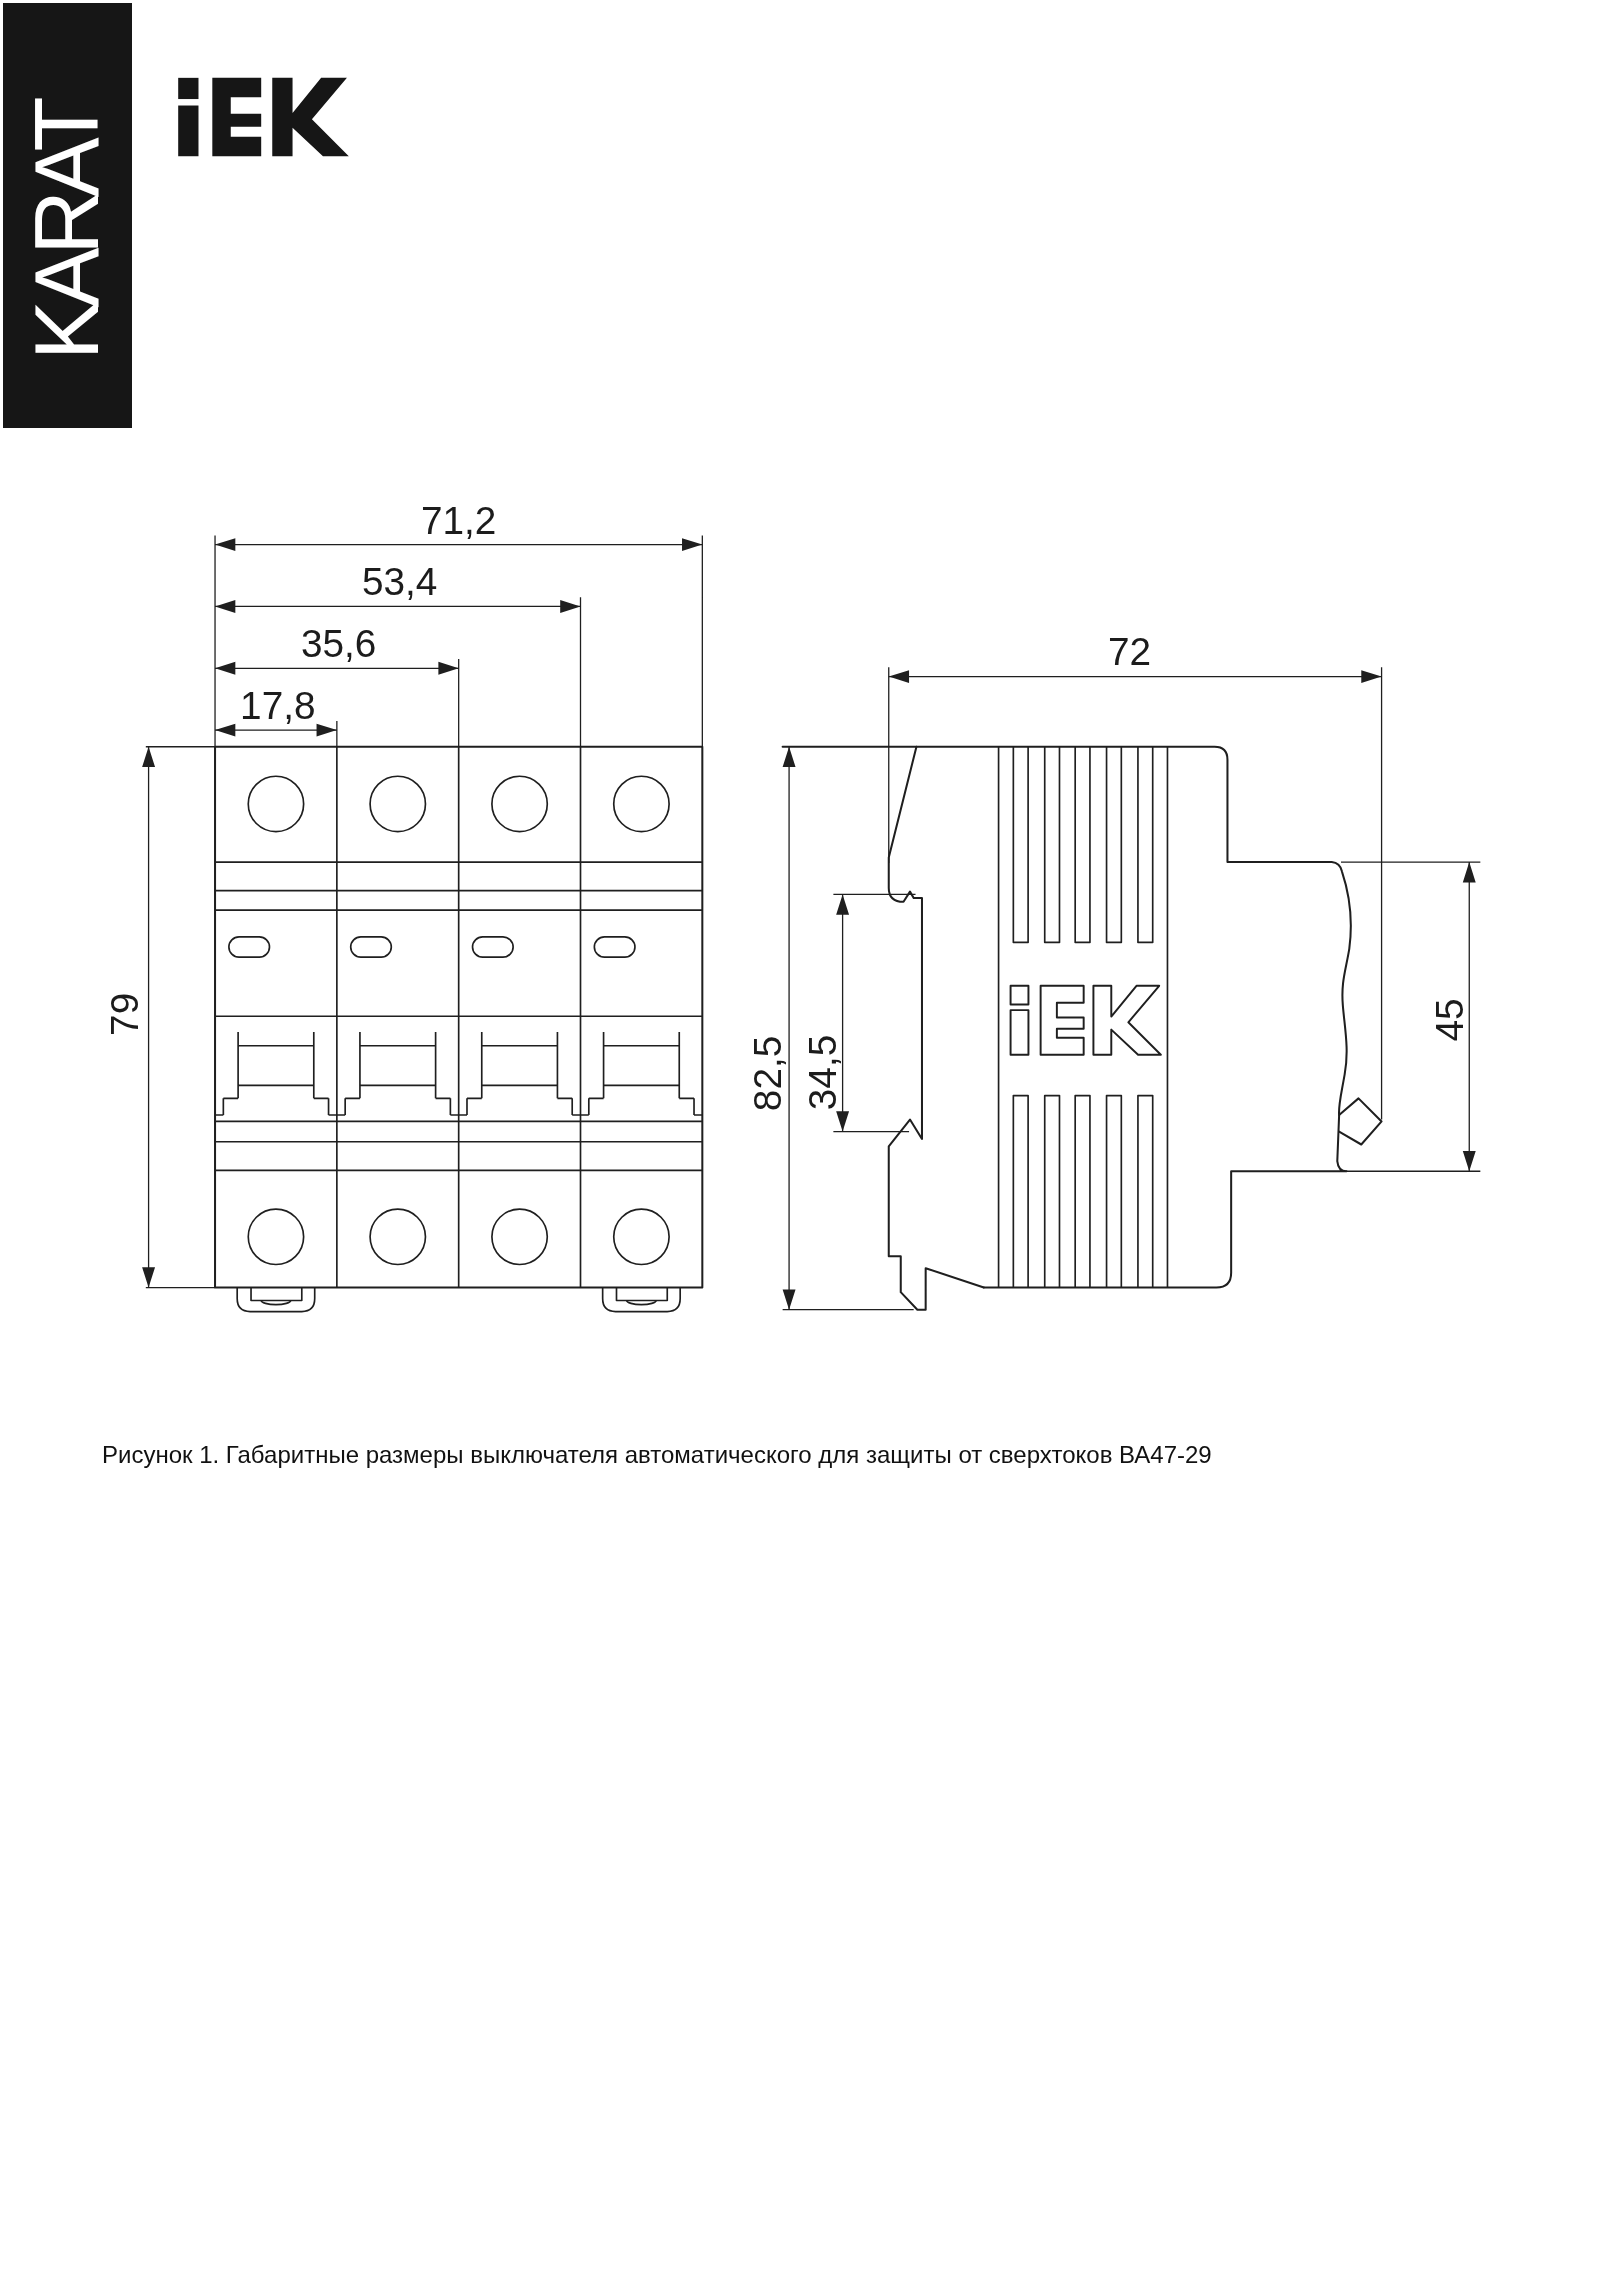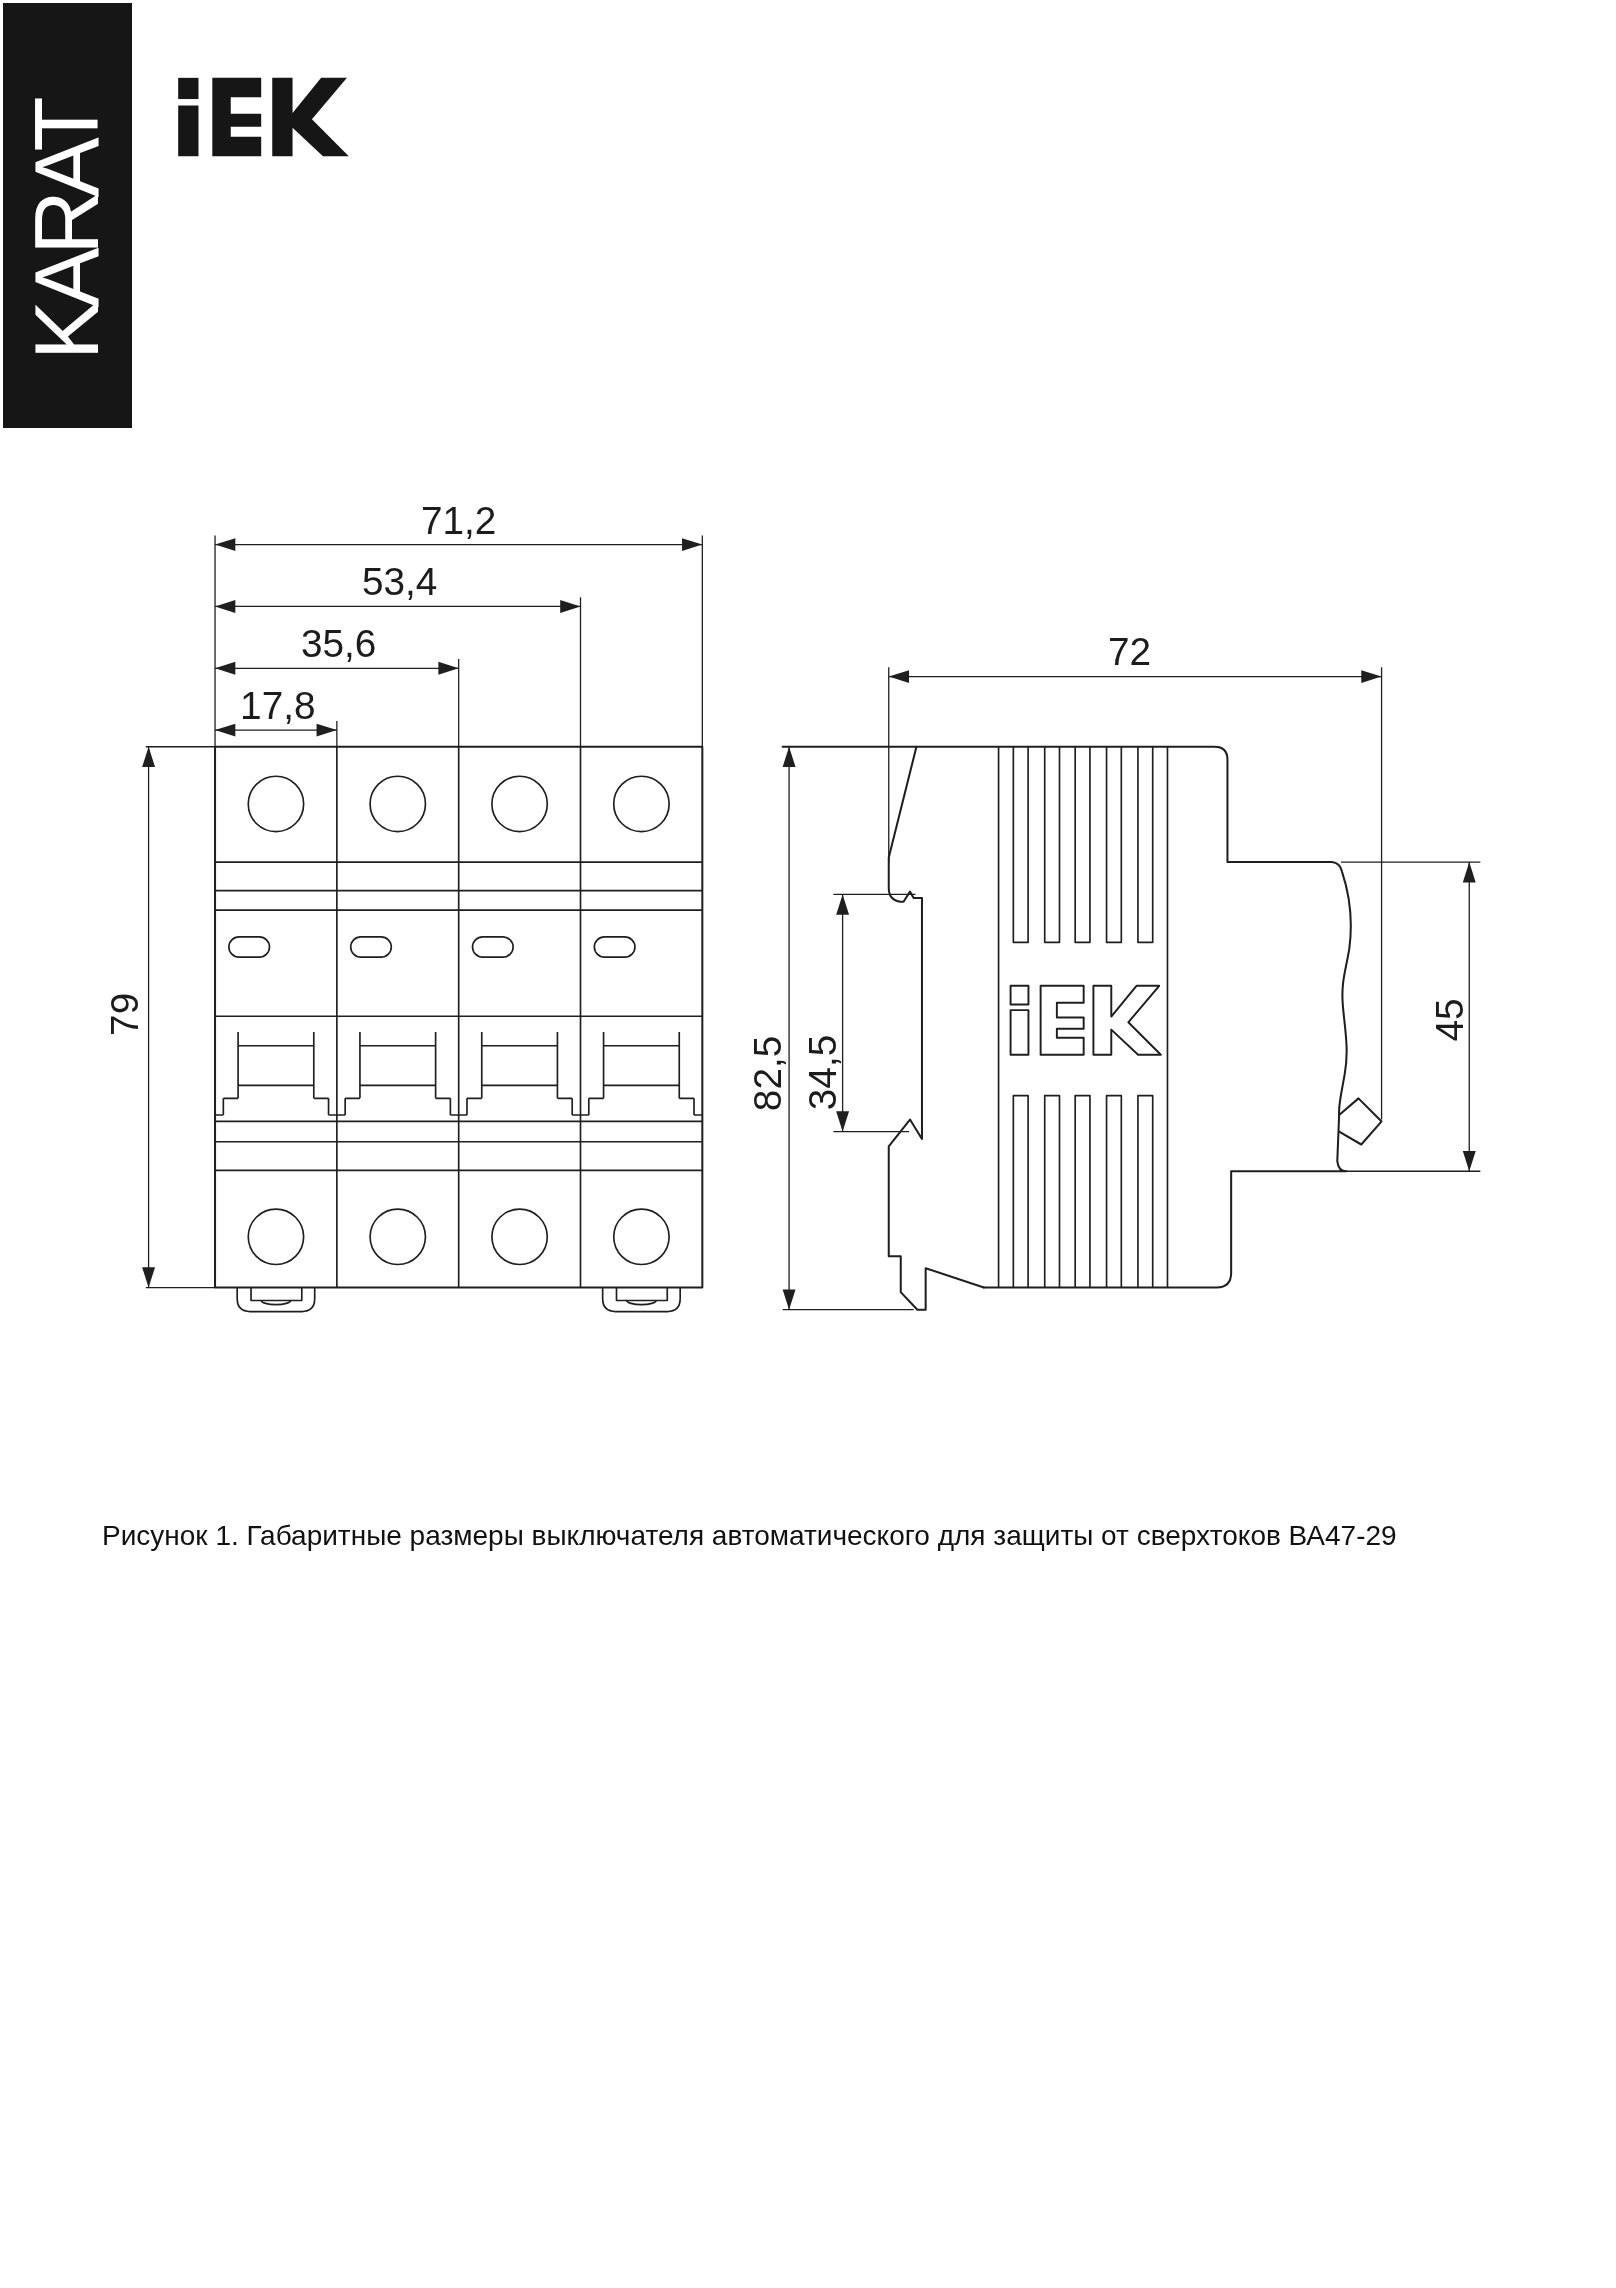--- a/index.html
+++ b/index.html
@@ -4,21 +4,21 @@
 <style>
   html,body{margin:0;padding:0;background:#ffffff;}
   .page{position:relative;width:1616px;height:2289px;background:#fff;overflow:hidden;
         font-family:"Liberation Sans", sans-serif;}
   .banner{position:absolute;left:2.8px;top:2.8px;width:129px;height:425px;background:#161616;}
   .banner-text{position:absolute;left:50%;top:54%;transform:translate(-50%,-50%) rotate(-90deg);
         color:#ffffff;font-size:90px;font-weight:400;letter-spacing:-7.4px;white-space:nowrap;
         font-family:"Liberation Sans", sans-serif;}
   .logo-svg{position:absolute;left:178px;top:76px;}
   .drawing-svg{position:absolute;left:0;top:0;}
-  .caption{position:absolute;left:102px;top:1520px;width:1384px;font-size:28px;color:#111;
+  .caption{position:absolute;left:102px;top:1441px;width:1384px;font-size:24px;color:#111;
         font-family:"Liberation Sans", sans-serif;}
   svg text{font-family:"Liberation Sans", sans-serif;font-size:42px;fill:#1c1c1c;}
   .outline{stroke:#1f1f1f;stroke-width:2.2;fill:none;stroke-linejoin:round;stroke-linecap:round;}
   .thin{stroke:#1f1f1f;stroke-width:1.8;fill:none;stroke-linejoin:round;}
   .dim{stroke:#1f1f1f;stroke-width:1.4;fill:none;}
   .arrow{fill:#1f1f1f;stroke:none;}
 </style>
 </head>
 <body>
 

